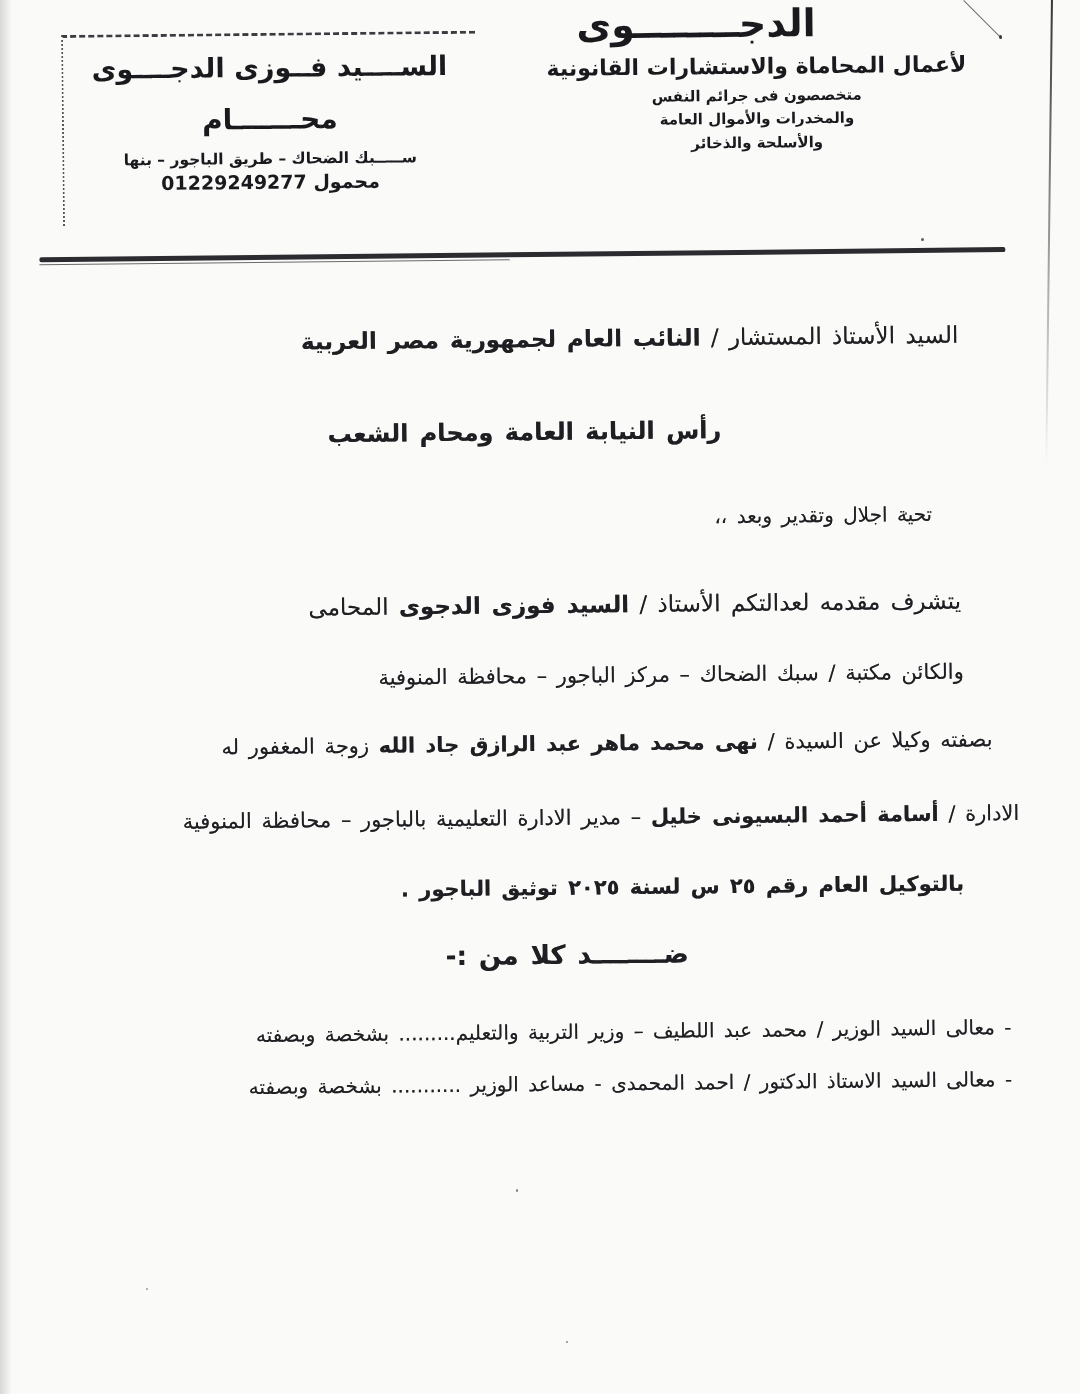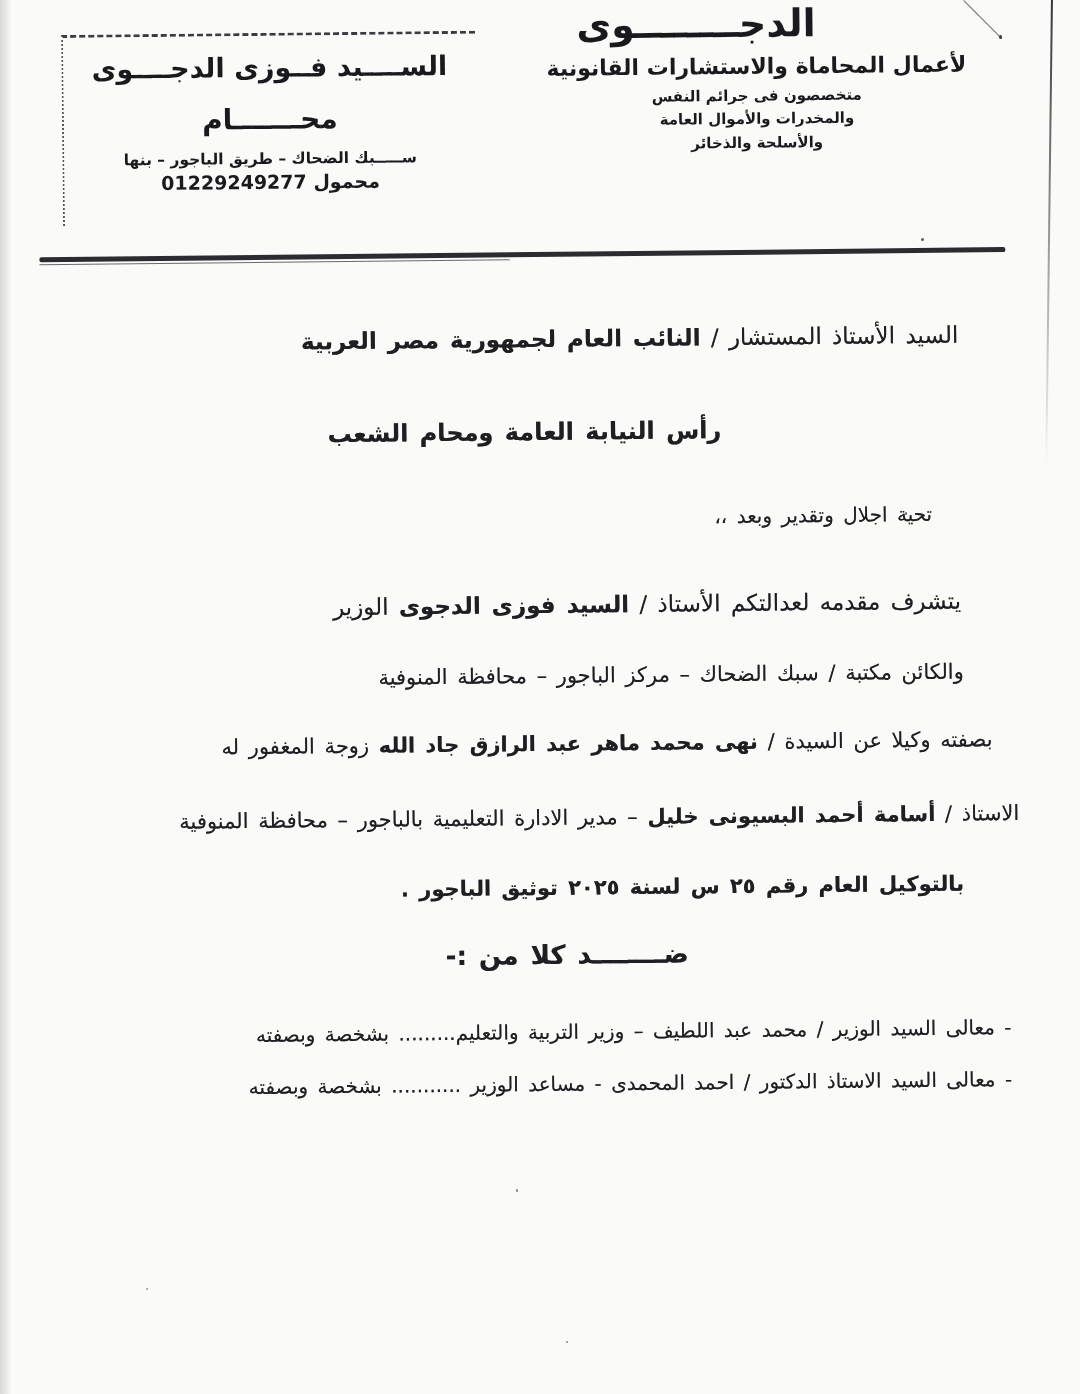--- a/index.html
+++ b/index.html
@@ -99,31 +99,31 @@
 
     <div class="line l1">
       <span>السيد الأستاذ المستشار / </span><span class="b">النائب العام لجمهورية مصر العربية</span>
     </div>
 
     <div class="line l2">رأس النيابة العامة ومحام الشعب</div>
 
     <div class="line l3">تحية اجلال وتقدير وبعد ،،</div>
 
     <div class="line l4">
-      <span>يتشرف مقدمه لعدالتكم الأستاذ / </span><span class="b">السيد فوزى الدجوى</span><span> الوزير</span>
+      <span>يتشرف مقدمه لعدالتكم الأستاذ / </span><span class="b">السيد فوزى الدجوى</span><span> المحامى</span>
     </div>
 
     <div class="line l5">والكائن مكتبة / سبك الضحاك – مركز الباجور – محافظة المنوفية</div>
 
     <div class="line l6">
       <span>بصفته وكيلا عن السيدة / </span><span class="b">نهى محمد ماهر عبد الرازق جاد الله</span><span> زوجة المغفور له</span>
     </div>
 
     <div class="line l7">
-      <span>الاستاذ / </span><span class="b">أسامة أحمد البسيونى خليل</span><span> – مدير الادارة التعليمية بالباجور – محافظة المنوفية</span>
+      <span>الادارة / </span><span class="b">أسامة أحمد البسيونى خليل</span><span> – مدير الادارة التعليمية بالباجور – محافظة المنوفية</span>
     </div>
 
     <div class="line l8">بالتوكيل العام رقم ٢٥ س لسنة ٢٠٢٥ توثيق الباجور .</div>
 
     <div class="line l9">ضــــــــد كلا من :-</div>
 
     <div class="line l10">- معالى السيد الوزير / محمد عبد اللطيف – وزير التربية والتعليم......... بشخصة وبصفته</div>
 
     <div class="line l11">- معالى السيد الاستاذ الدكتور / احمد المحمدى - مساعد الوزير ........... بشخصة وبصفته</div>
 

